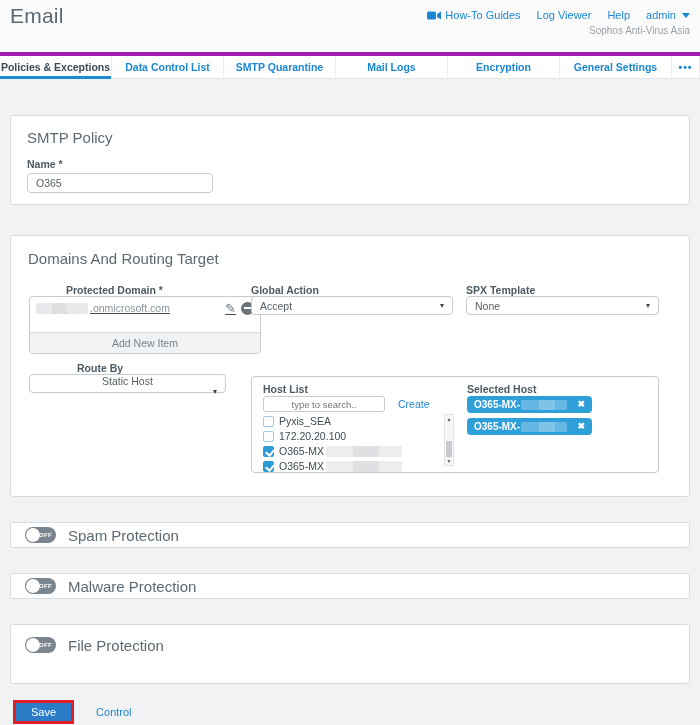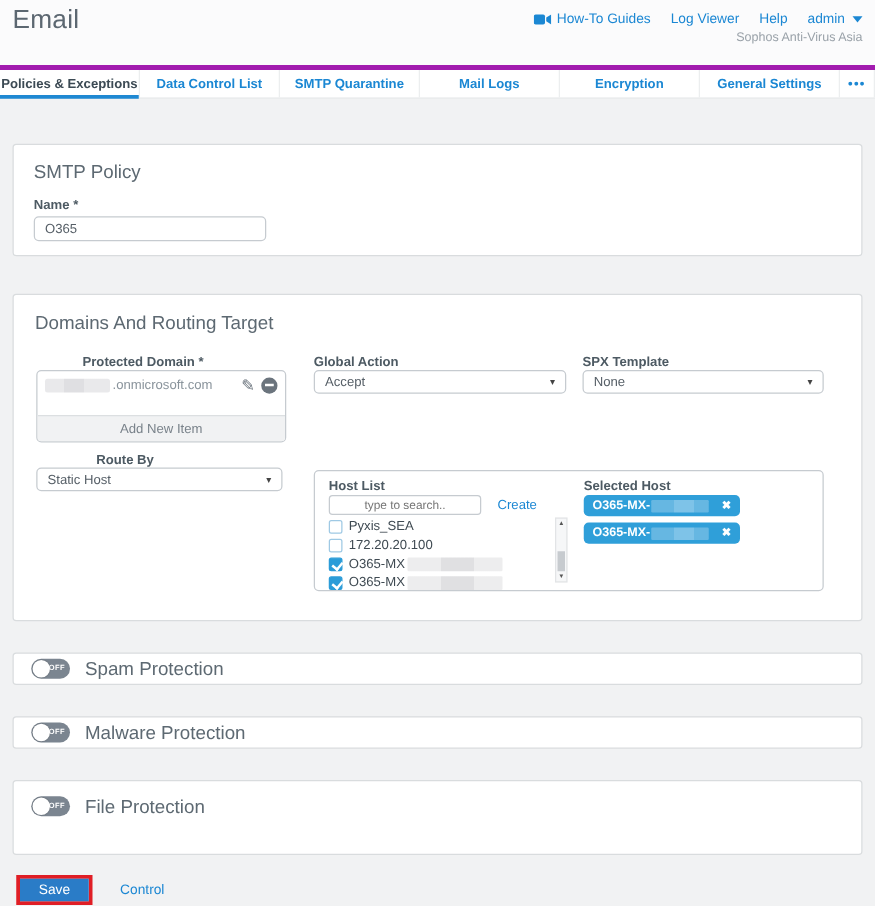--- a/index.html
+++ b/index.html
@@ -30,35 +30,35 @@
   
   .card-smtp { margin-top:36px; height:90px; padding:13px 16px; }
   .card-smtp .flabel { margin-top:12px; display:block; }
   .txt-input { width:186px; height:20px; border:1px solid #c6cbd0; border-radius:4px; padding:0 8px; font-size:10.5px; color:#555e66; margin-top:3px; font-family:"Liberation Sans",sans-serif; }
   
   .card-domains { margin-top:30px; height:262px; position:relative; }
   .card-domains .card-title { position:absolute; left:17px; top:14px; }
   .lbl-protected { position:absolute; left:18px; top:48px;padding-left:37px; }
   .lbl-global    { position:absolute; left:240px; top:48px; }
   .lbl-spx       { position:absolute; left:455px; top:48px; }
-  .pd-box { position:absolute; left:18px; top:60px; width:200px; height:58px; border:1px solid #c6cbd0; border-radius:4px; background:#fff; overflow:hidden; }
+  .pd-box { position:absolute; left:18px; top:60px; width:232px; height:58px; border:1px solid #c6cbd0; border-radius:4px; background:#fff; overflow:hidden;text-decoration:underline; }
   .pd-row { display:flex; align-items:center; height:22px; padding:0 6px; }
   .redact { background:linear-gradient(90deg,#e9e9eb 0 30%,#dfdfe2 30% 60%,#e9e9eb 60%); border-radius:2px; }
   .pd-redact { width:52px; height:11px; margin-right:2px; }
   .pd-domain { color:#8a949c; font-size:10.5px; flex:1; }
   .pencil-icon { color:#6b747d; font-size:13px; line-height:1; cursor:pointer; margin-right:5px; }
   .minus-icon { width:13px; height:13px; border-radius:50%; background:#6b747d; position:relative; cursor:pointer; }
   .minus-icon::after { content:""; position:absolute; left:3px; top:5.5px; width:7px; height:2px; background:#fff; }
   .pd-add { position:absolute; left:0; right:0; bottom:0; height:21px; background:#f1f2f3; border-top:1px solid #dcdfe1; color:#79828a; display:flex; align-items:center; justify-content:center; font-size:10.5px; cursor:pointer; }
   .select { border:1px solid #c6cbd0; border-radius:4px; background:#fff; height:19px; display:flex; align-items:center; padding:0 8px; font-size:10.5px; color:#555e66; cursor:pointer; }
   .select .sel-caret { margin-left:auto; font-size:8px; color:#444; }
   .sel-global { position:absolute; left:240px; top:60px; width:202px; }
   .sel-spx    { position:absolute; left:455px; top:60px; width:193px; }
   .lbl-routeby { position:absolute; left:18px; top:126px;padding-left:48px; }
-  .sel-routeby { position:absolute; left:18px; top:138px; width:197px; }
+  .sel-routeby { position:absolute; left:18px; top:138px; width:197px;flex-direction:column; }
   
   .host-panel { position:absolute; left:240px; top:140px; width:408px; height:97px; border:1px solid #c6cbd0; border-radius:4px; background:#fff; }
   .hp-title { position:absolute; left:11px; top:6px; }
   .hp-search { position:absolute; left:11px; top:19px; width:122px; height:16px; border:1px solid #c6cbd0; border-radius:3px; padding:0 5px; font-size:9.5px; color:#9aa2a9; font-family:"Liberation Sans",sans-serif;text-align:center; }
   .hp-create { position:absolute; left:146px; top:21px; color:#1b87d3; font-size:10.5px; cursor:pointer; }
   .hp-list { position:absolute; left:11px; top:37px; width:176px; }
   .hp-row { display:flex; align-items:center; height:14px; margin-bottom:1px; cursor:pointer; }
   .cbx { width:11px; height:11px; border:1px solid #9fc9e4; border-radius:2px; background:#fff; margin-right:5px; position:relative; flex:0 0 11px; }
   .cbx.checked { background:#2b9cd8; border-color:#2b9cd8; }
   .cbx.checked::after { content:""; position:absolute; left:2.5px; top:1px; width:4px; height:6px; border:solid #fff; border-width:0 2px 2px 0; transform:rotate(40deg); }

